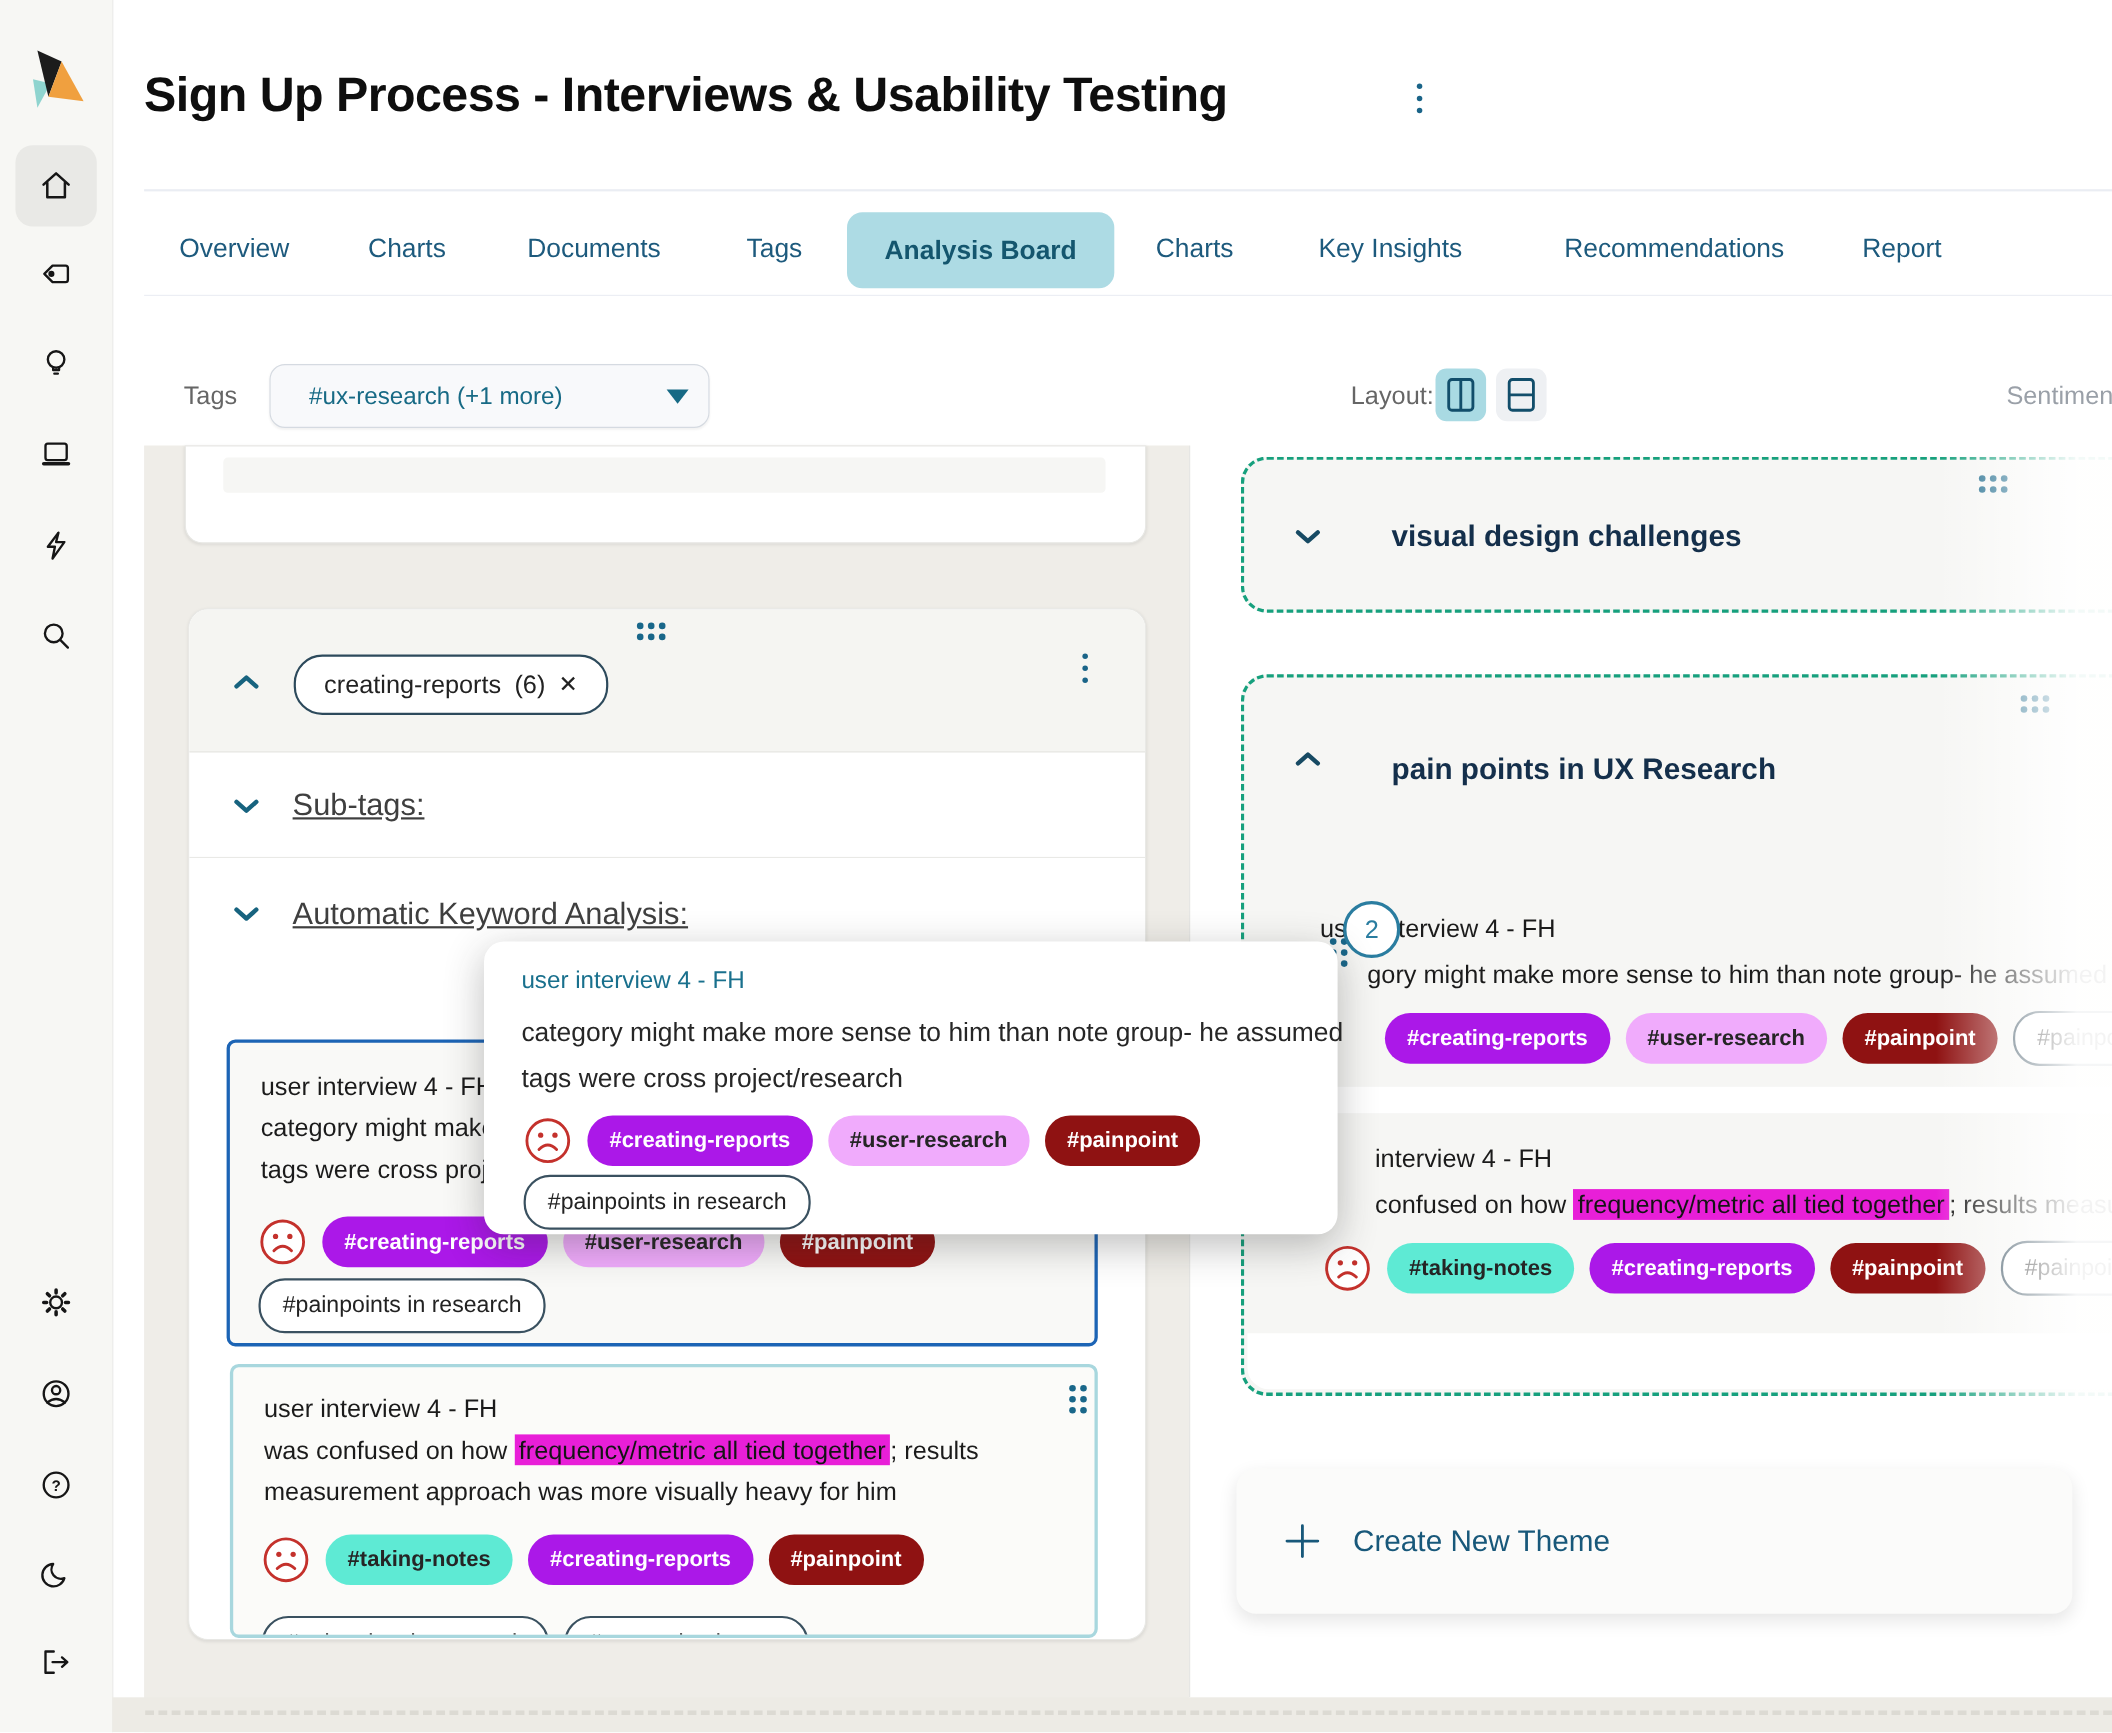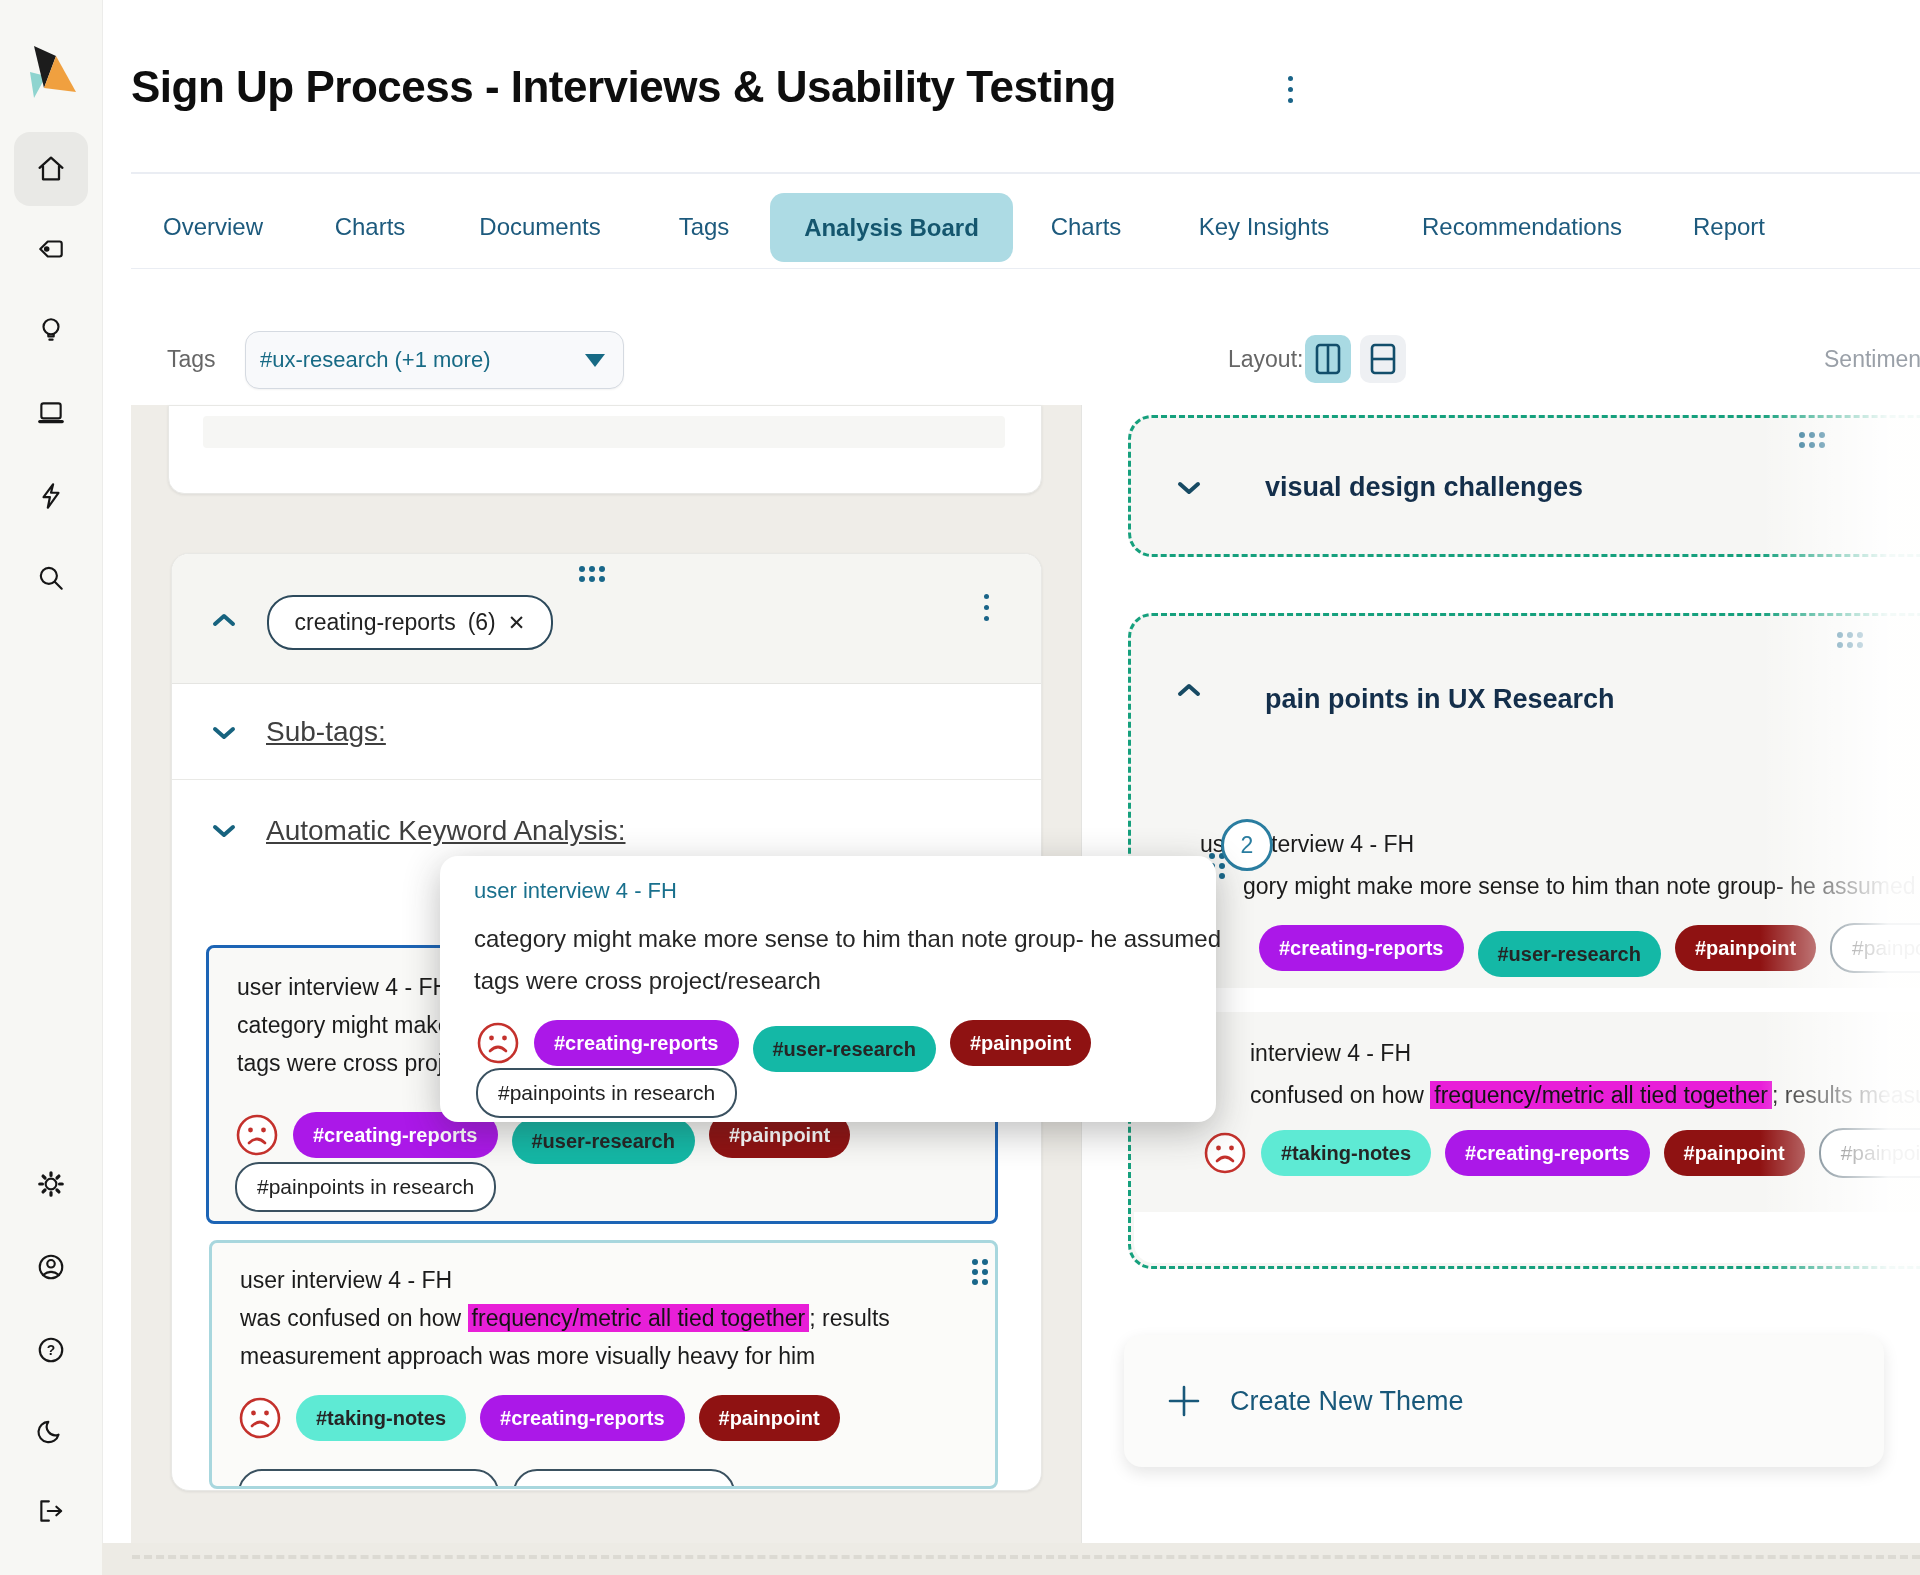--- a/index.html
+++ b/index.html
@@ -16,21 +16,21 @@
   .kebab{display:grid;grid-auto-rows:5px;gap:6px;}
   .kebab i{width:5px;height:5px;border-radius:50%;background:#1a6488;}
   .hdiv{position:absolute;left:131px;right:0;height:0;border-top:2px solid #eaedf3;}
   
   .tab{position:absolute;top:213px;transform:translateX(-50%);font-size:24px;color:#1d5a7d;font-weight:500;white-space:nowrap;cursor:pointer;}
   .tab-pill{position:absolute;left:770px;top:193px;width:243px;height:69px;background:#addbe4;border-radius:14px;display:flex;align-items:center;justify-content:center;}
   .tab-pill span{font-size:24px;font-weight:700;color:#14566e;}
   
   .glabel{font-size:23px;color:#666;}
   .dropdown{position:absolute;left:245px;top:331px;width:345px;height:56px;background:#f8f9fb;border:1px solid #d5dae1;
-            border-radius:14px;display:flex;align-items:center;padding:0 18px 0 14px;box-shadow:0 1px 2px rgba(0,0,0,.05);}
+            border-radius:14px;display:flex;align-items:center;padding:0 18px 0 35px;box-shadow:0 1px 2px rgba(0,0,0,.05);}
   .dropdown .val{font-size:22px;color:#176a85;font-weight:500;flex:1;white-space:nowrap;}
   .tri{width:0;height:0;border-left:10px solid transparent;border-right:10px solid transparent;border-top:13px solid #176a85;}
   .ltoggle{position:absolute;top:335px;width:46px;height:48px;border-radius:10px;display:flex;align-items:center;justify-content:center;}
   
   .left-panel{position:absolute;left:131px;top:405px;width:950px;height:1170px;background:#efede8;}
   .vdiv{position:absolute;left:1081px;top:405px;width:1px;height:1138px;background:#e4e4e1;}
   .bottom-strip{position:absolute;left:102px;top:1543px;width:1818px;height:32px;background:#edebe5;z-index:30;}
   .bottom-strip i{position:absolute;left:30px;right:0;top:12px;border-top:4px dashed #dcdad3;display:block;}
   
   .card{background:#fff;border:1px solid #e8e8e5;box-shadow:0 1px 3px rgba(0,0,0,.08);}
@@ -38,21 +38,21 @@
   .dots-v{display:grid;grid-template-columns:repeat(2,6px);grid-auto-rows:6px;gap:4px;}
   .dots-h i,.dots-v i{width:6px;height:6px;border-radius:50%;background:#19678a;}
   .chip{position:absolute;left:95px;top:41px;width:282px;height:51px;background:#fff;border:2px solid #2d4a5c;border-radius:26px;
         display:flex;align-items:center;justify-content:center;gap:12px;font-size:23px;color:#222;}
   .sec-label{font-size:28px;color:#3f3f3f;text-decoration:underline;}
   
   .note-text{font-size:23px;line-height:38px;color:#1b1b1b;white-space:nowrap;}
   .pill{display:inline-flex;align-items:center;justify-content:center;height:46px;padding:0 20px;border-radius:24px;
         font-size:20px;font-weight:700;white-space:nowrap;}
   .pill.purple{background:#ab18e8;color:#fff;}
-  .pill.amber{background:#14b8a6;color:#252525;margin-top:12px;}
+  .pill.amber{background:#f0abfc;color:#252525;}
   .pill.darkred{background:#8f1212;color:#fff;}
   .pill.yellow{background:#5eead4;color:#252525;}
   .pill.outline{background:#fff;border:2px solid #3a5160;color:#222;font-weight:400;font-size:21px;}
   .row{display:flex;align-items:center;gap:14px;}
   .hl{background:#e81fd8;color:#141414;padding:1px 4px;}
   .src{font-size:23px;color:#1b1b1b;white-space:nowrap;}
   
   .theme-card{position:absolute;left:1128px;width:812px;background:#f6f6f4;border:3px dashed #16a07d;border-radius:24px;}
   .theme-title{font-size:27px;font-weight:700;color:#142f4b;white-space:nowrap;margin-left:36px;}
   .fade-right{position:absolute;left:1760px;top:405px;width:160px;height:895px;z-index:20;

